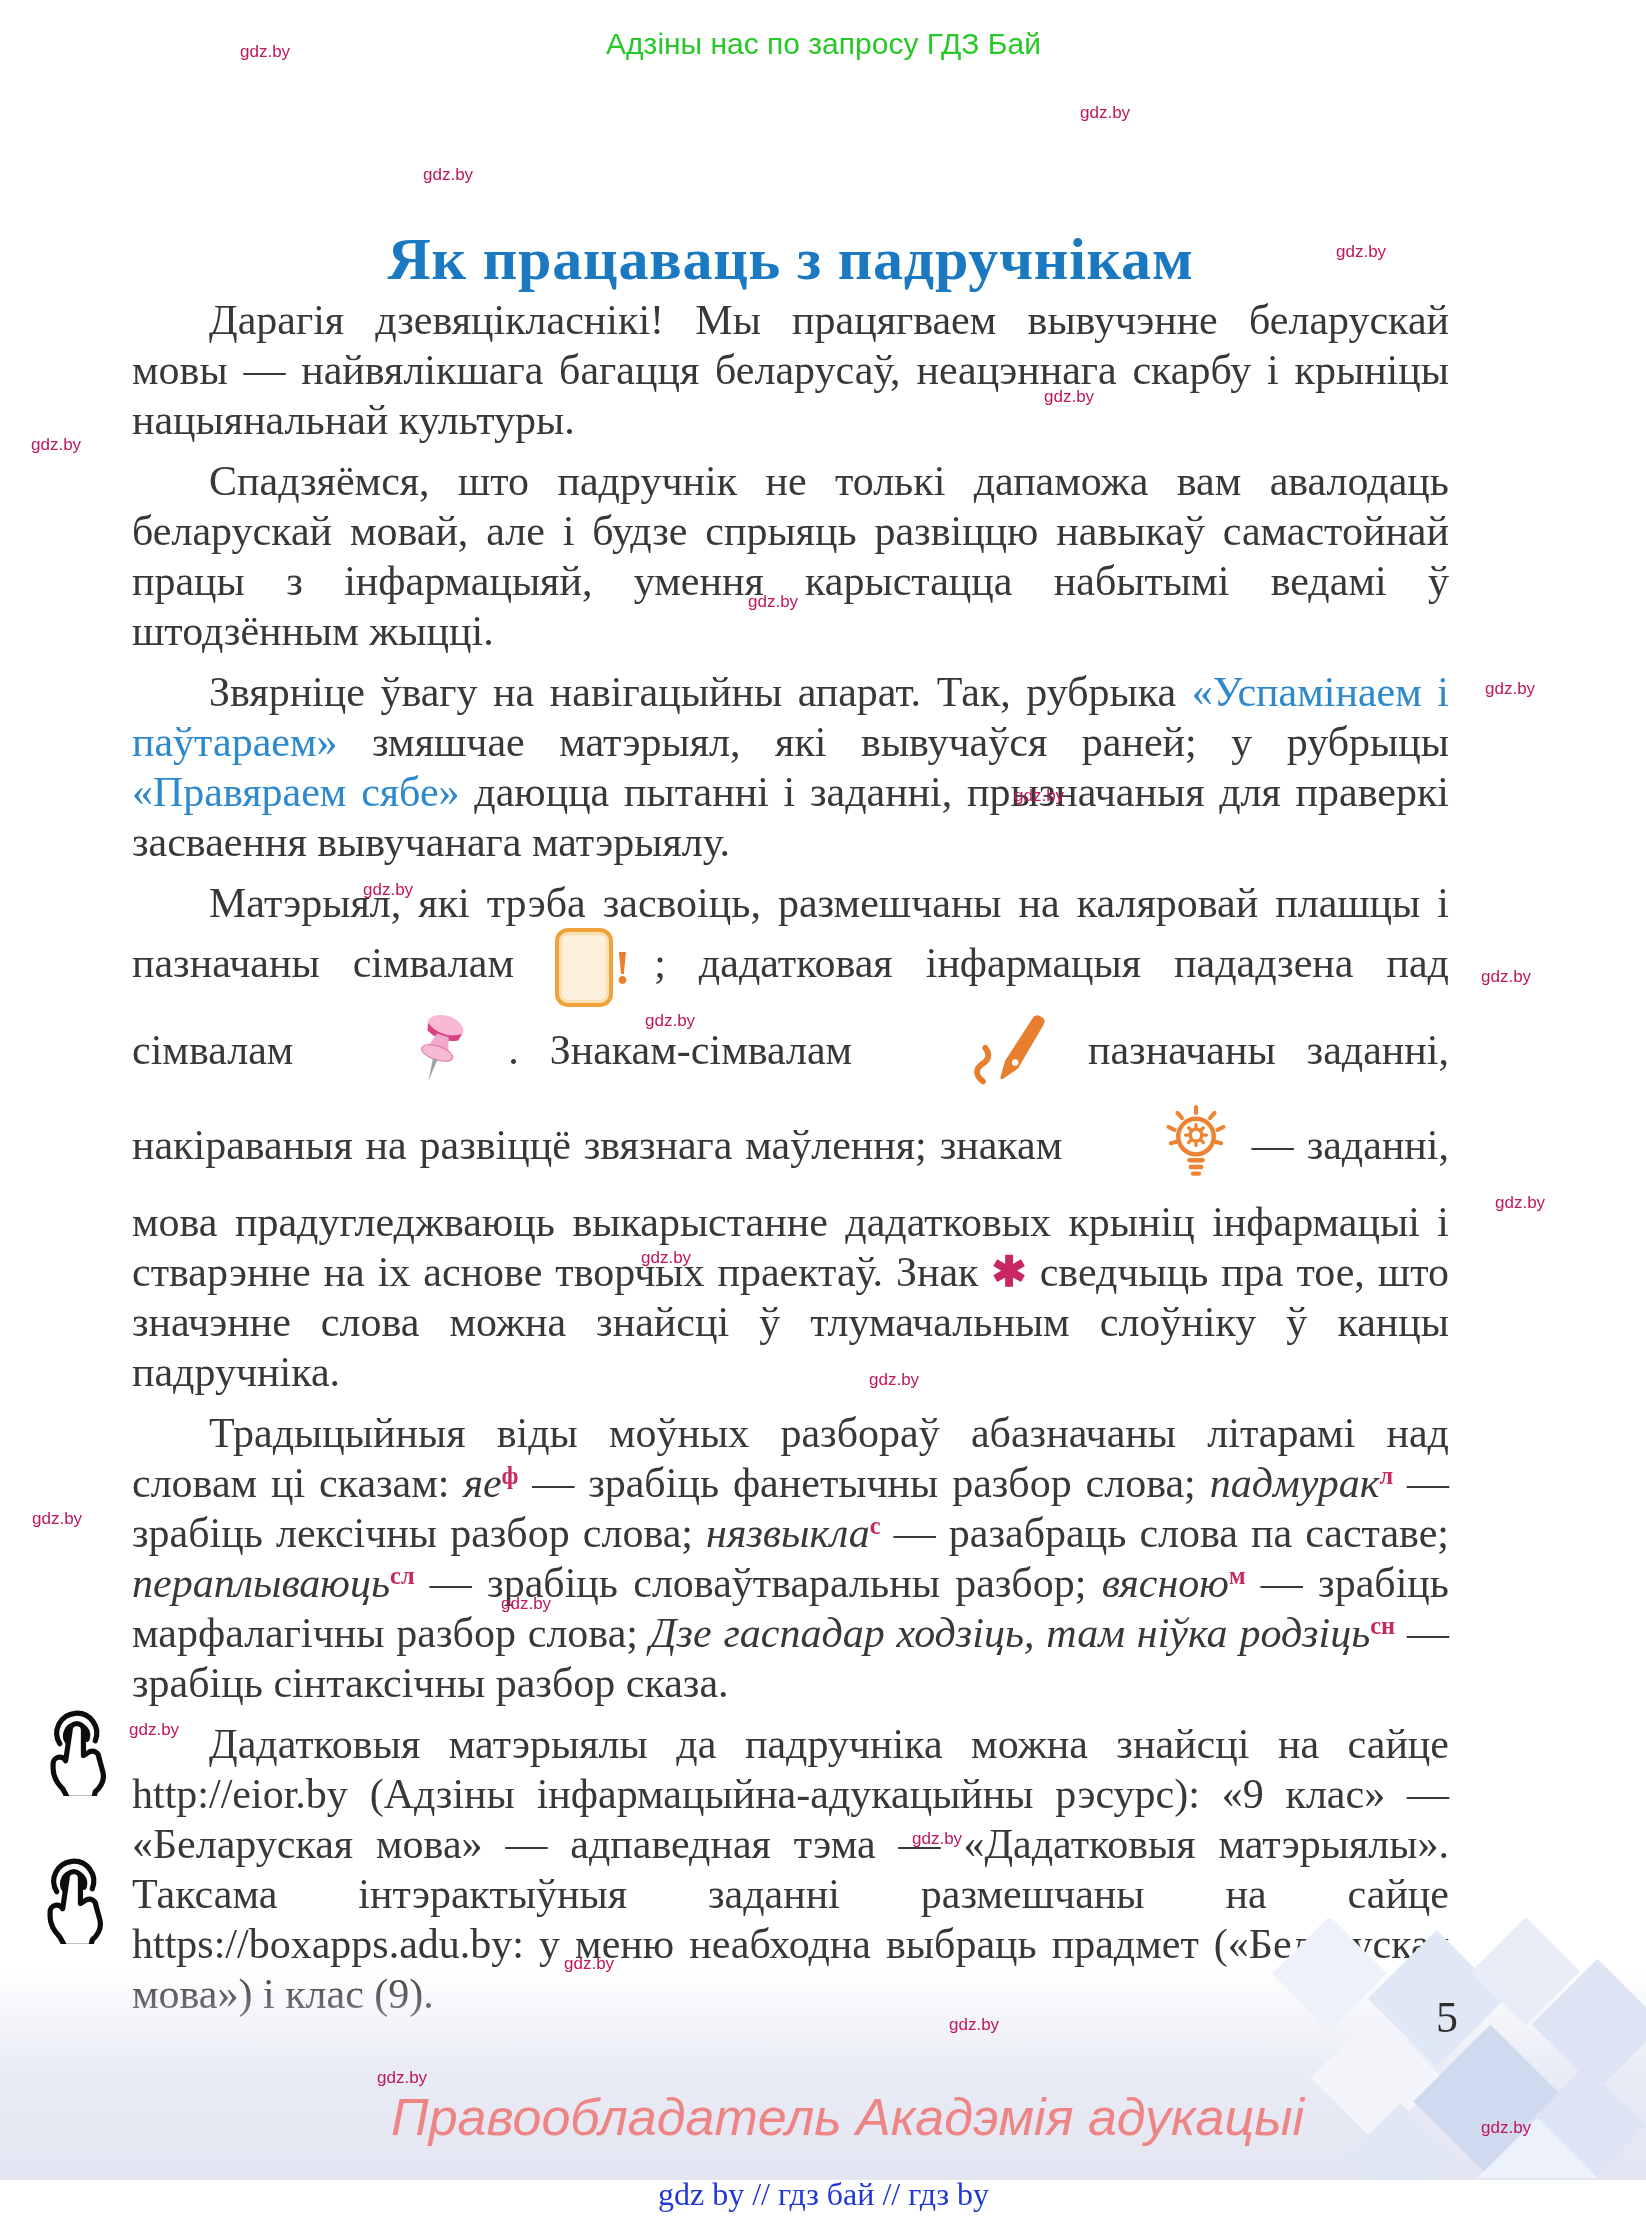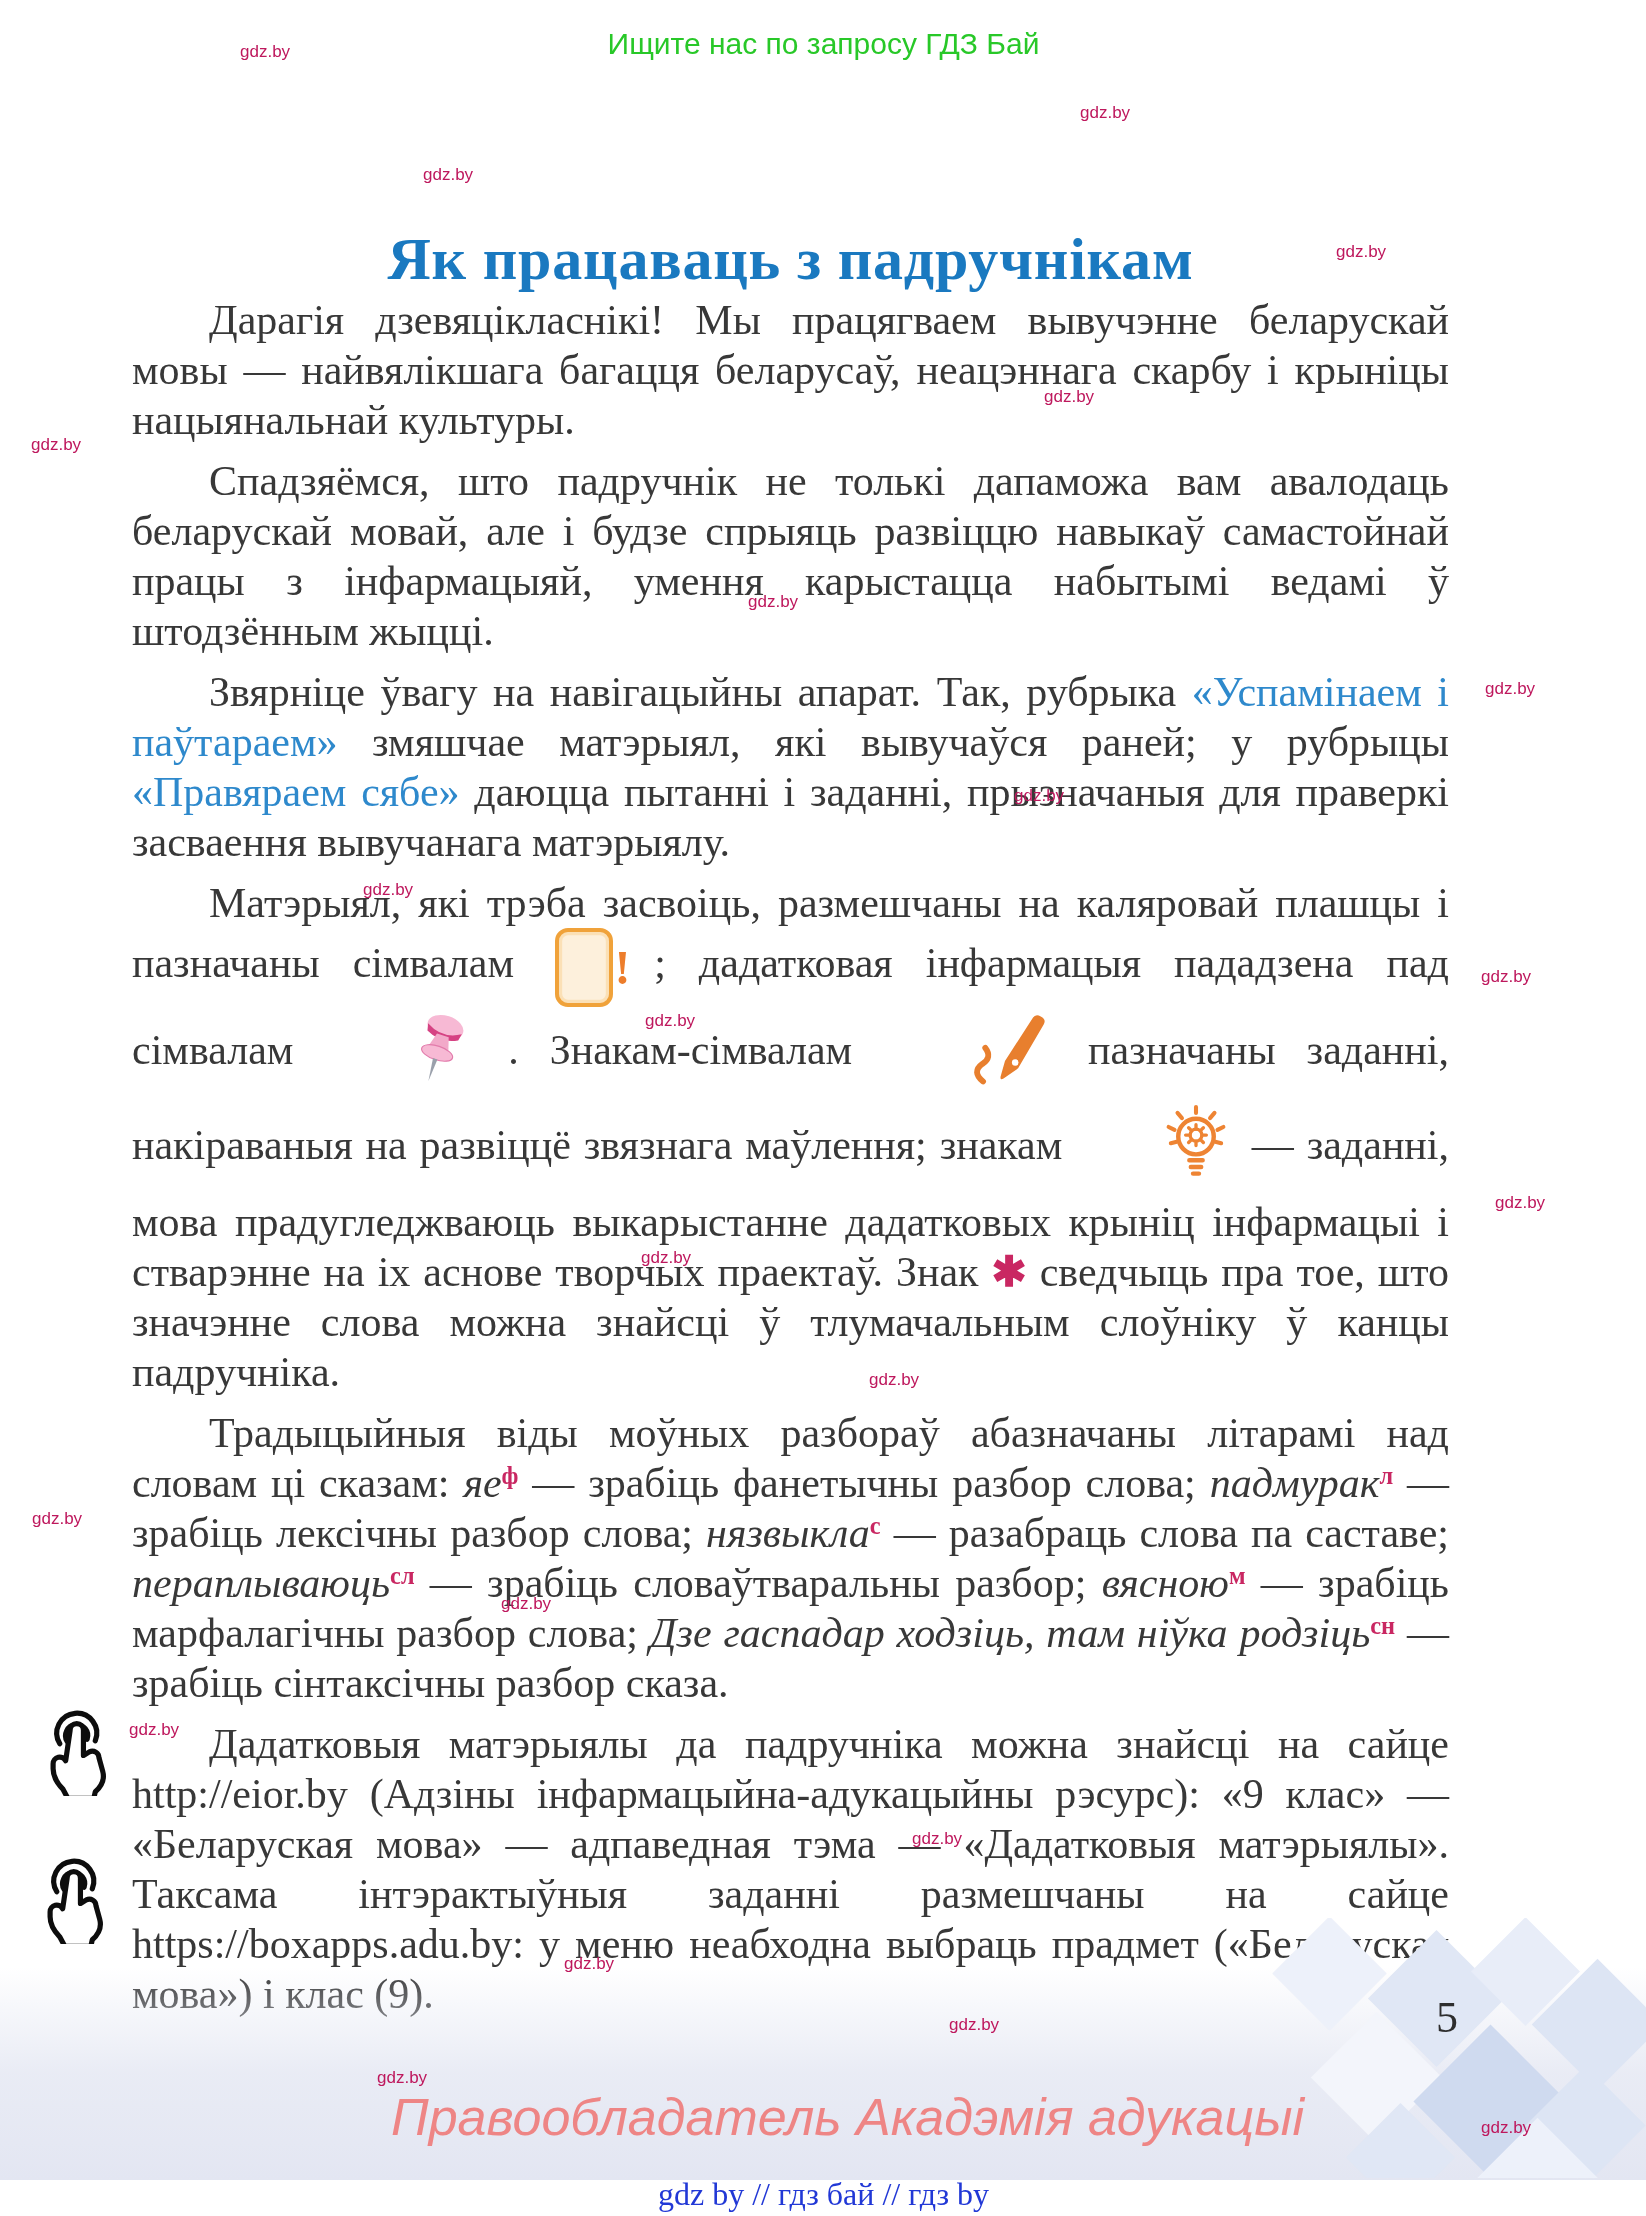--- a/index.html
+++ b/index.html
@@ -78,21 +78,21 @@
   .footer-links{
     position:absolute;left:0;top:2176px;width:100%;
     text-align:center;
     font-family:Liberation Serif, serif;
     font-size:32px;color:#2138d6;
   }
 </style>
 </head>
 <body>
 
-<div class="top-banner">Ищите нас по запросу ГДЗ Бай</div>
+<div class="top-banner">Адзіны нас по запросу ГДЗ Бай</div>
 <h1 class="page-title">Як працаваць з падручнікам</h1>
 
 <div class="text-column">
     <p class="para"><span class="seg-text">Дарагія дзевяцікласнікі! Мы працягваем вывучэнне беларускай мовы — найвялікшага багацця беларусаў, неацэннага скарбу і крыніцы нацыянальнай культуры.</span></p>
     <p class="para"><span class="seg-text">Спадзяёмся, што падручнік не толькі дапаможа вам авалодаць беларускай мовай, але і будзе спрыяць развіццю навыкаў самастойнай працы з інфармацыяй, умення карыстацца набытымі ведамі ў штодзённым жыцці.</span></p>
     <p class="para"><span class="seg-text">Звярніце ўвагу на навігацыйны апарат. Так, рубрыка </span><span class="seg-blue">«Успамінаем і паўтараем»</span><span class="seg-text"> змяшчае матэрыял, які вывучаўся раней; у рубрыцы </span><span class="seg-blue">«Правяраем сябе»</span><span class="seg-text"> даюцца пытанні і заданні, прызначаныя для праверкі засваення вывучанага матэрыялу.</span></p>
     <p class="para"><span class="seg-text">Матэрыял, які трэба засвоіць, размешчаны на каляровай плашцы і пазначаны сімвалам </span>
   <span class="icon-excl">
         <span class="excl-mark">!</span>
       </span>

